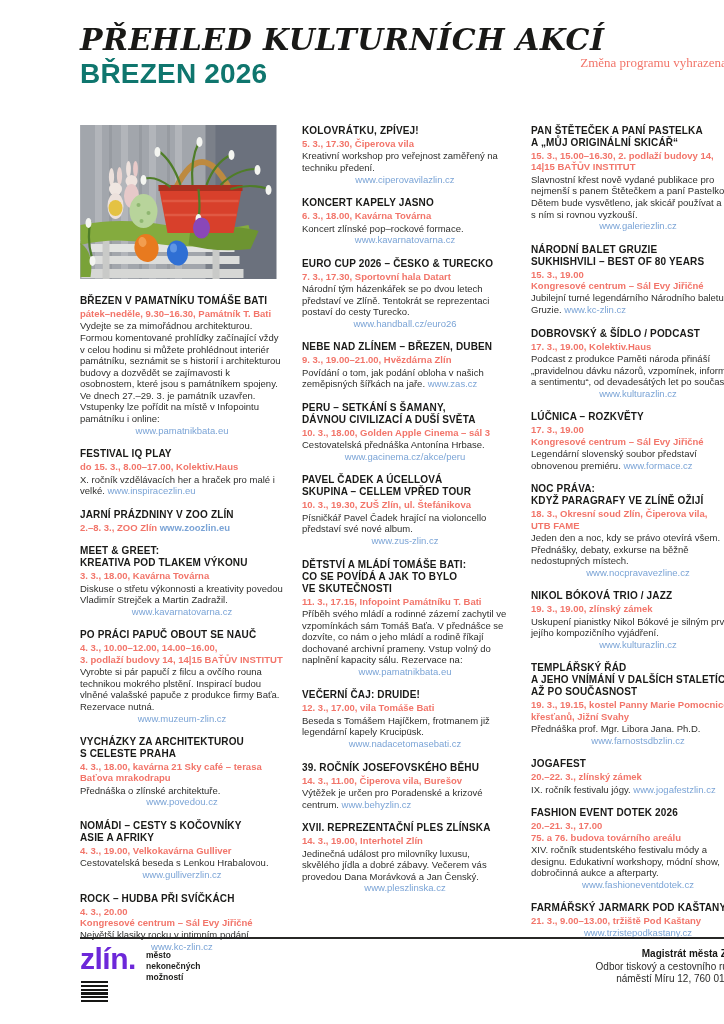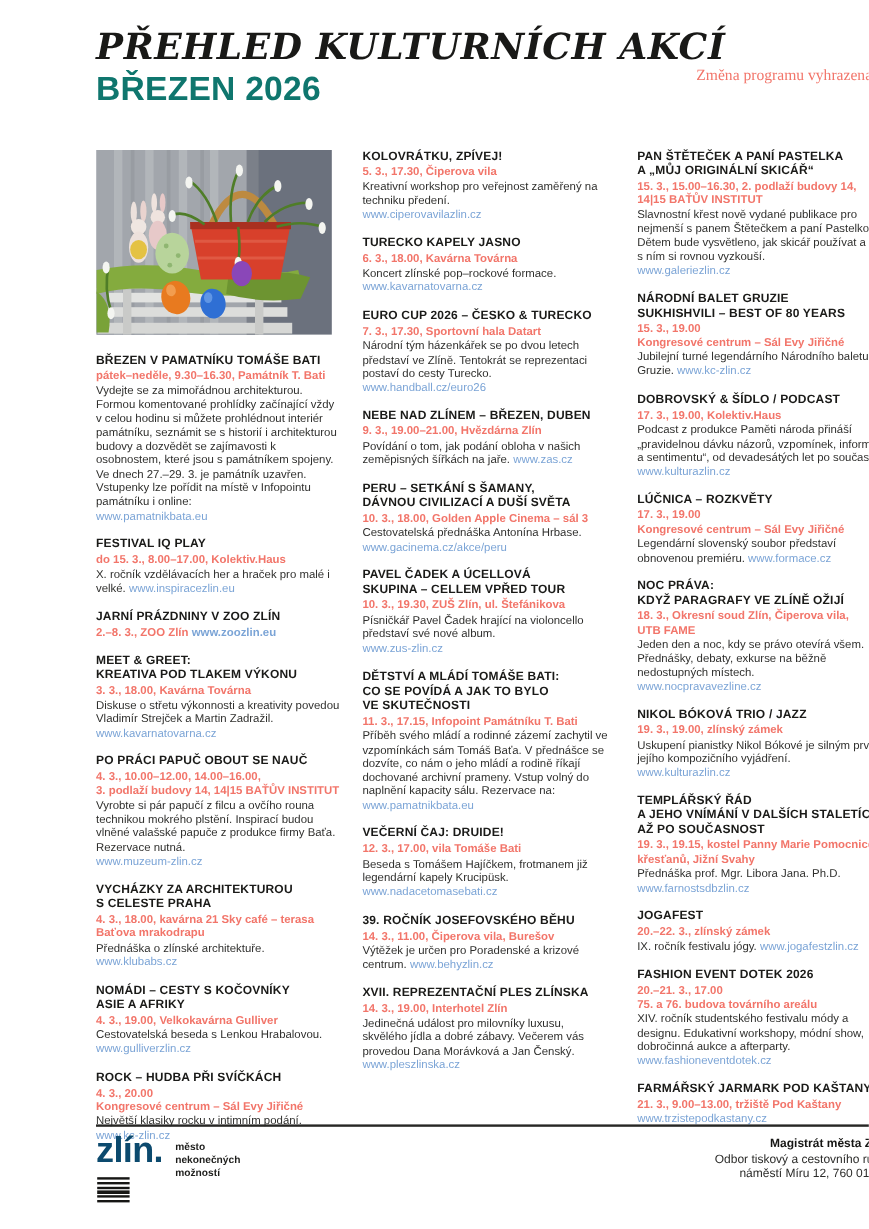--- a/index.html
+++ b/index.html
@@ -29,26 +29,26 @@
   .event{margin-bottom:12px;}
   .ev-title{
     font-weight:bold;font-size:10px;line-height:1.2;letter-spacing:0.15px;
     color:var(--ink);white-space:pre-line;
   }
   .ev-meta{
     font-size:9.5px;line-height:1.2;color:var(--accent);white-space:pre-line;margin-top:1px;font-weight:bold;
   }
   .ev-desc{font-size:9.5px;line-height:1.22;color:#2f2f2d;margin-top:1px;}
   .ev-link{color:var(--link);text-decoration:none;font-size:9.5px;line-height:1.22;cursor:pointer;}
-  .ev-linkline{margin-top:0px;}
+  .ev-linkline{margin-top:0px;text-align:center;}
   
   .footer-rule{position:absolute;left:36px;top:937px;width:664px;height:1.5px;background:#27272妙5;background:#272725;}
   .logo-word{
     position:absolute;left:36px;top:944px;font-weight:bold;font-size:30px;
-    letter-spacing:-0.5px;color:#0c4a6e;line-height:1;
+    letter-spacing:-0.5px;color:#6d28d9;line-height:1;
   }
   .logo-stripes{position:absolute;left:37px;top:981px;width:27px;}
   .logo-stripes div{height:2.2px;background:#161614;margin-bottom:1.6px;}
   .footer-tagline{
     position:absolute;left:102px;top:950px;font-size:8.5px;font-weight:bold;
     line-height:1.3;color:#1d1d1b;white-space:pre-line;
   }
   .footer-right{
     position:absolute;right:24px;top:948px;text-align:right;
     font-size:10px;line-height:1.25;color:#2b2b29;
@@ -168,21 +168,21 @@
           <div class="ev-meta"><span>4. 3., 10.00–12.00, 14.00–16.00,
 3. podlaží budovy 14, 14|15 BAŤŮV INSTITUT</span></div>
           <div class="ev-desc"><span>Vyrobte si pár papučí z filcu a ovčího rouna technikou mokrého plstění. Inspirací budou vlněné valašské papuče z produkce firmy Baťa. Rezervace nutná.</span></div>
           <div class="ev-desc ev-linkline"><a class="ev-link" href="#">www.muzeum-zlin.cz</a></div>
         </div>
         <div class="event">
           <div class="ev-title">VYCHÁZKY ZA ARCHITEKTUROU
 S CELESTE PRAHA</div>
           <div class="ev-meta"><span>4. 3., 18.00, kavárna 21 Sky café – terasa Baťova mrakodrapu</span></div>
           <div class="ev-desc"><span>Přednáška o zlínské architektuře.</span></div>
-          <div class="ev-desc ev-linkline"><a class="ev-link" href="#">www.klubabs.cz</a></div>
+          <div class="ev-desc ev-linkline"><a class="ev-link" href="#">www.povedou.cz</a></div>
         </div>
         <div class="event">
           <div class="ev-title">NOMÁDI – CESTY S KOČOVNÍKY
 ASIE A AFRIKY</div>
           <div class="ev-meta"><span>4. 3., 19.00, Velkokavárna Gulliver</span></div>
           <div class="ev-desc"><span>Cestovatelská beseda s Lenkou Hrabalovou.</span></div>
           <div class="ev-desc ev-linkline"><a class="ev-link" href="#">www.gulliverzlin.cz</a></div>
         </div>
         <div class="event">
           <div class="ev-title">ROCK – HUDBA PŘI SVÍČKÁCH</div>
@@ -196,21 +196,21 @@
 
   <div class="col col2">
     <div class="events">
         <div class="event">
           <div class="ev-title">KOLOVRÁTKU, ZPÍVEJ!</div>
           <div class="ev-meta"><span>5. 3., 17.30, Čiperova vila</span></div>
           <div class="ev-desc"><span>Kreativní workshop pro veřejnost zaměřený na techniku předení.</span></div>
           <div class="ev-desc ev-linkline"><a class="ev-link" href="#">www.ciperovavilazlin.cz</a></div>
         </div>
         <div class="event">
-          <div class="ev-title">TURECKO KAPELY JASNO</div>
+          <div class="ev-title">KONCERT KAPELY JASNO</div>
           <div class="ev-meta"><span>6. 3., 18.00, Kavárna Továrna</span></div>
           <div class="ev-desc"><span>Koncert zlínské pop–rockové formace.</span></div>
           <div class="ev-desc ev-linkline"><a class="ev-link" href="#">www.kavarnatovarna.cz</a></div>
         </div>
         <div class="event">
           <div class="ev-title">EURO CUP 2026 – ČESKO &amp; TURECKO</div>
           <div class="ev-meta"><span>7. 3., 17.30, Sportovní hala Datart</span></div>
           <div class="ev-desc"><span>Národní tým házenkářek se po dvou letech představí ve Zlíně. Tentokrát se reprezentaci postaví do cesty Turecko.</span></div>
           <div class="ev-desc ev-linkline"><a class="ev-link" href="#">www.handball.cz/euro26</a></div>
         </div>

